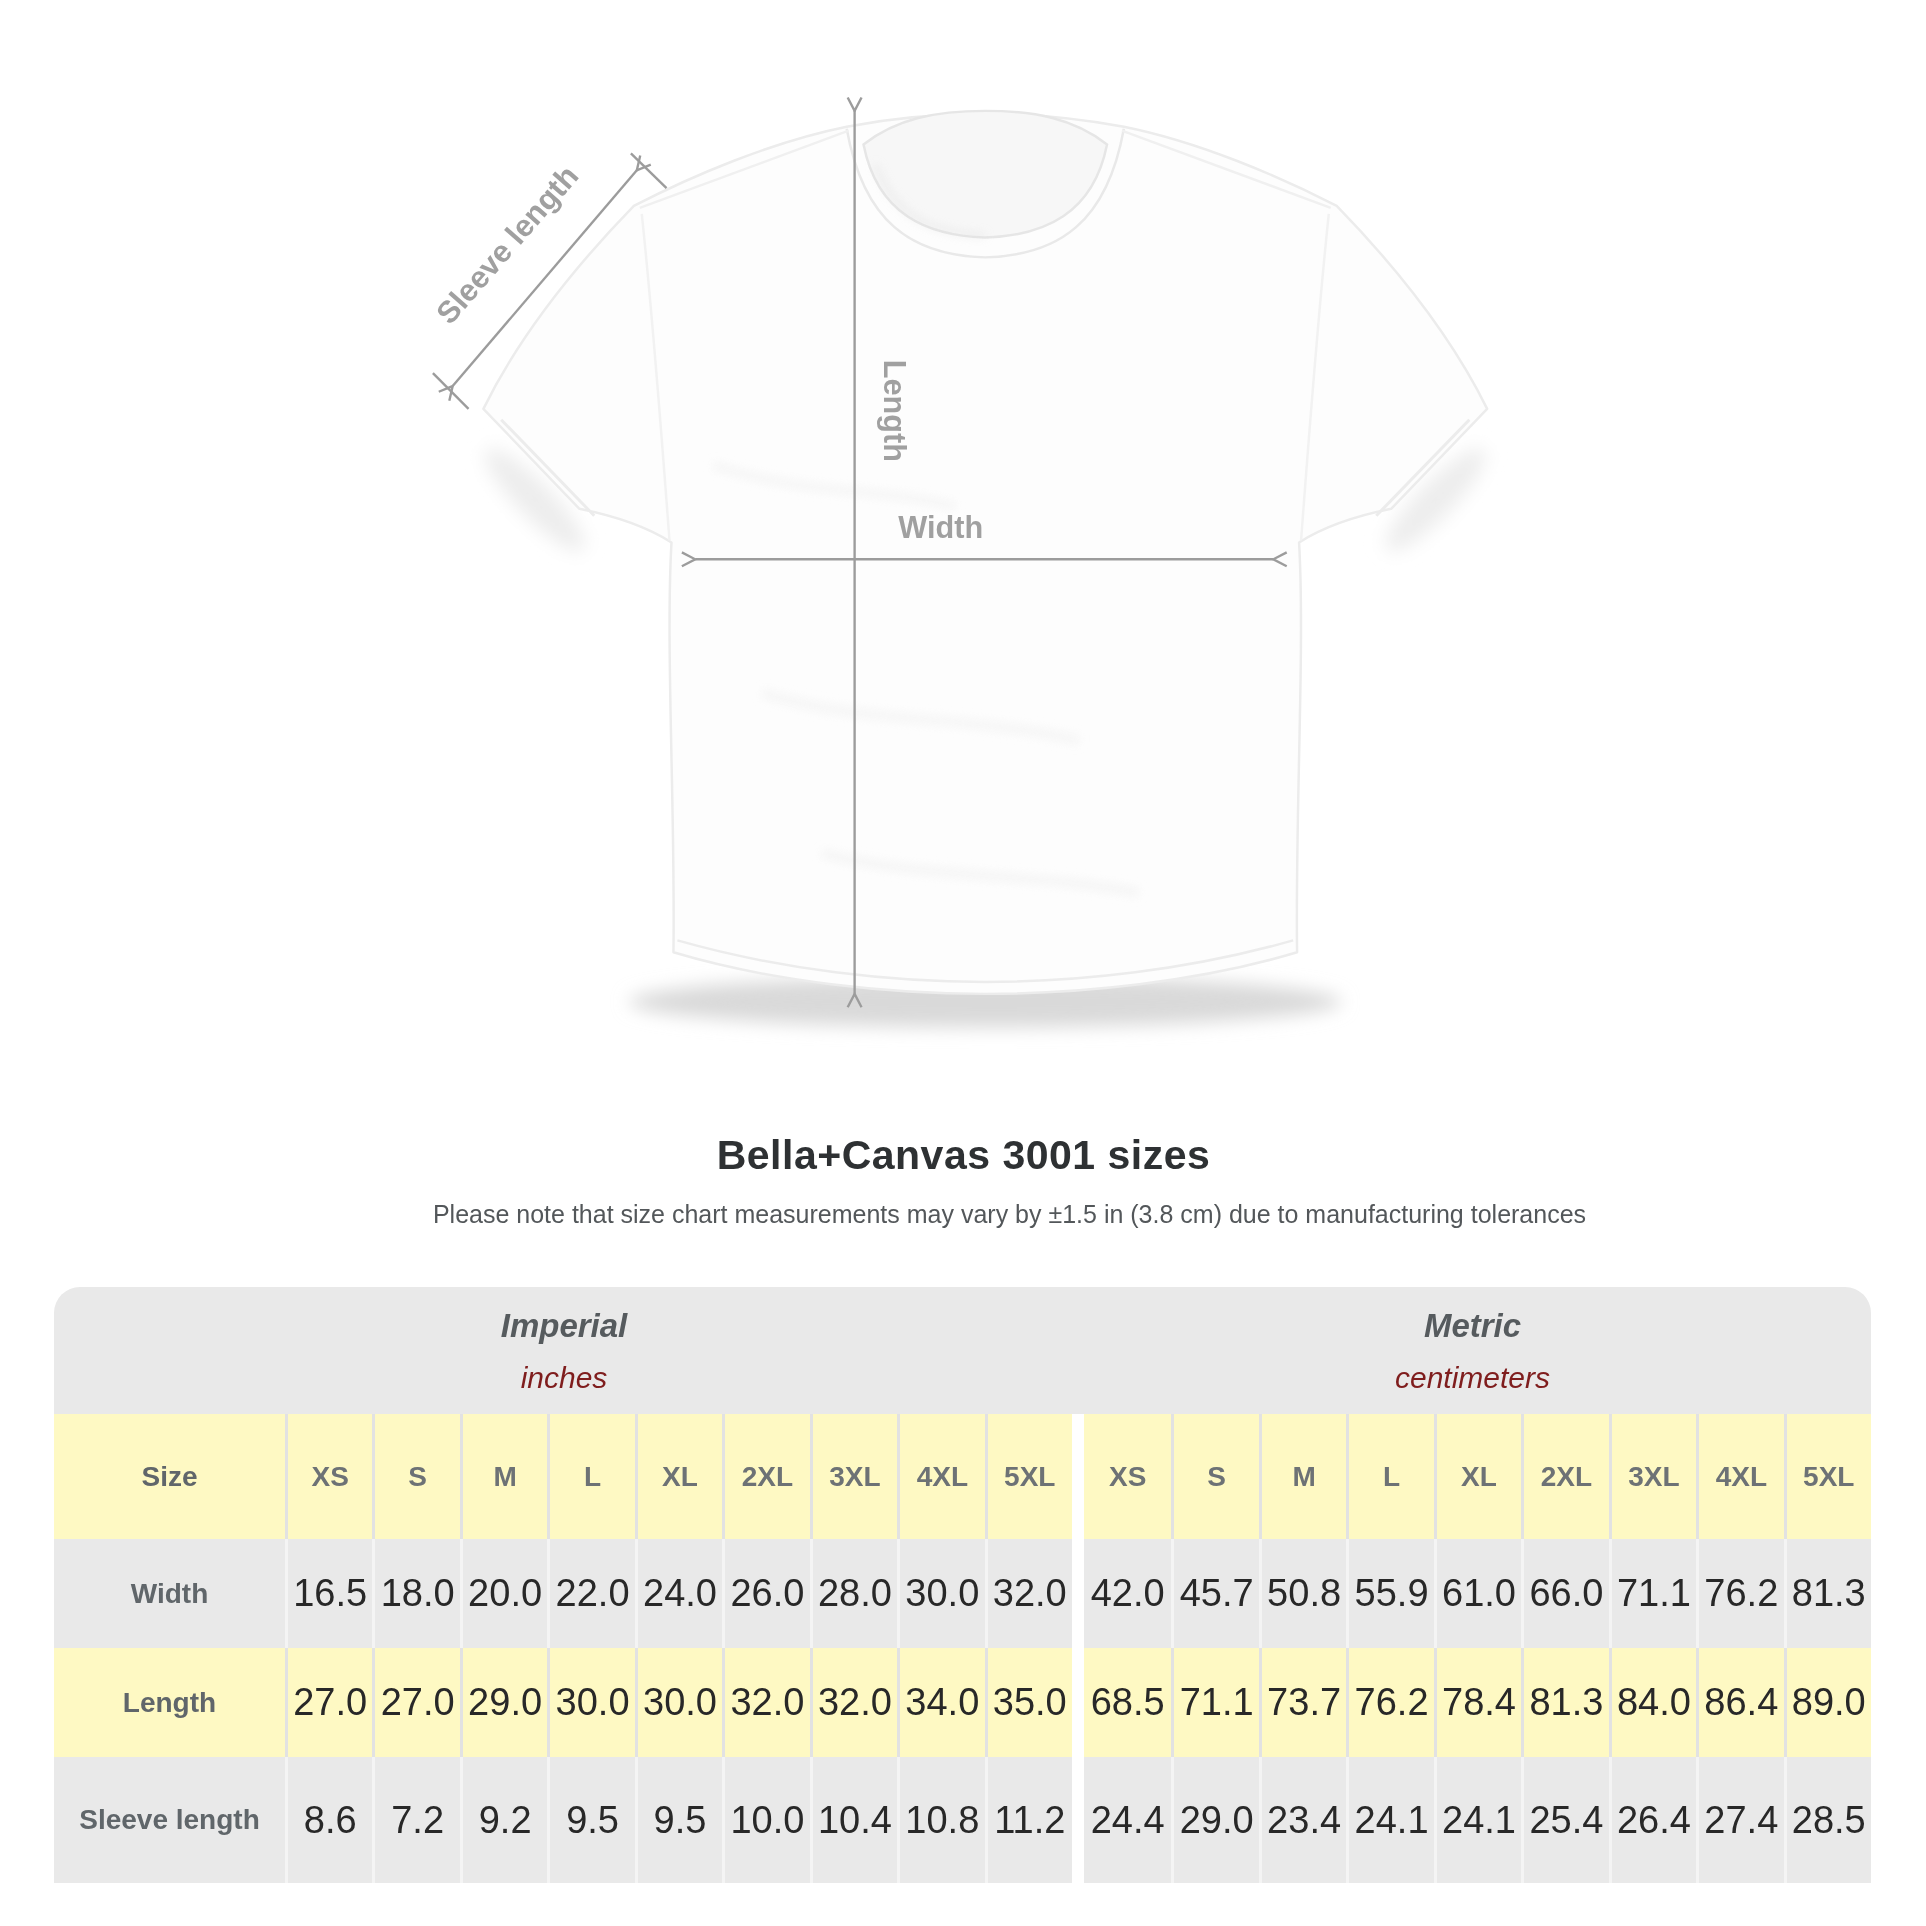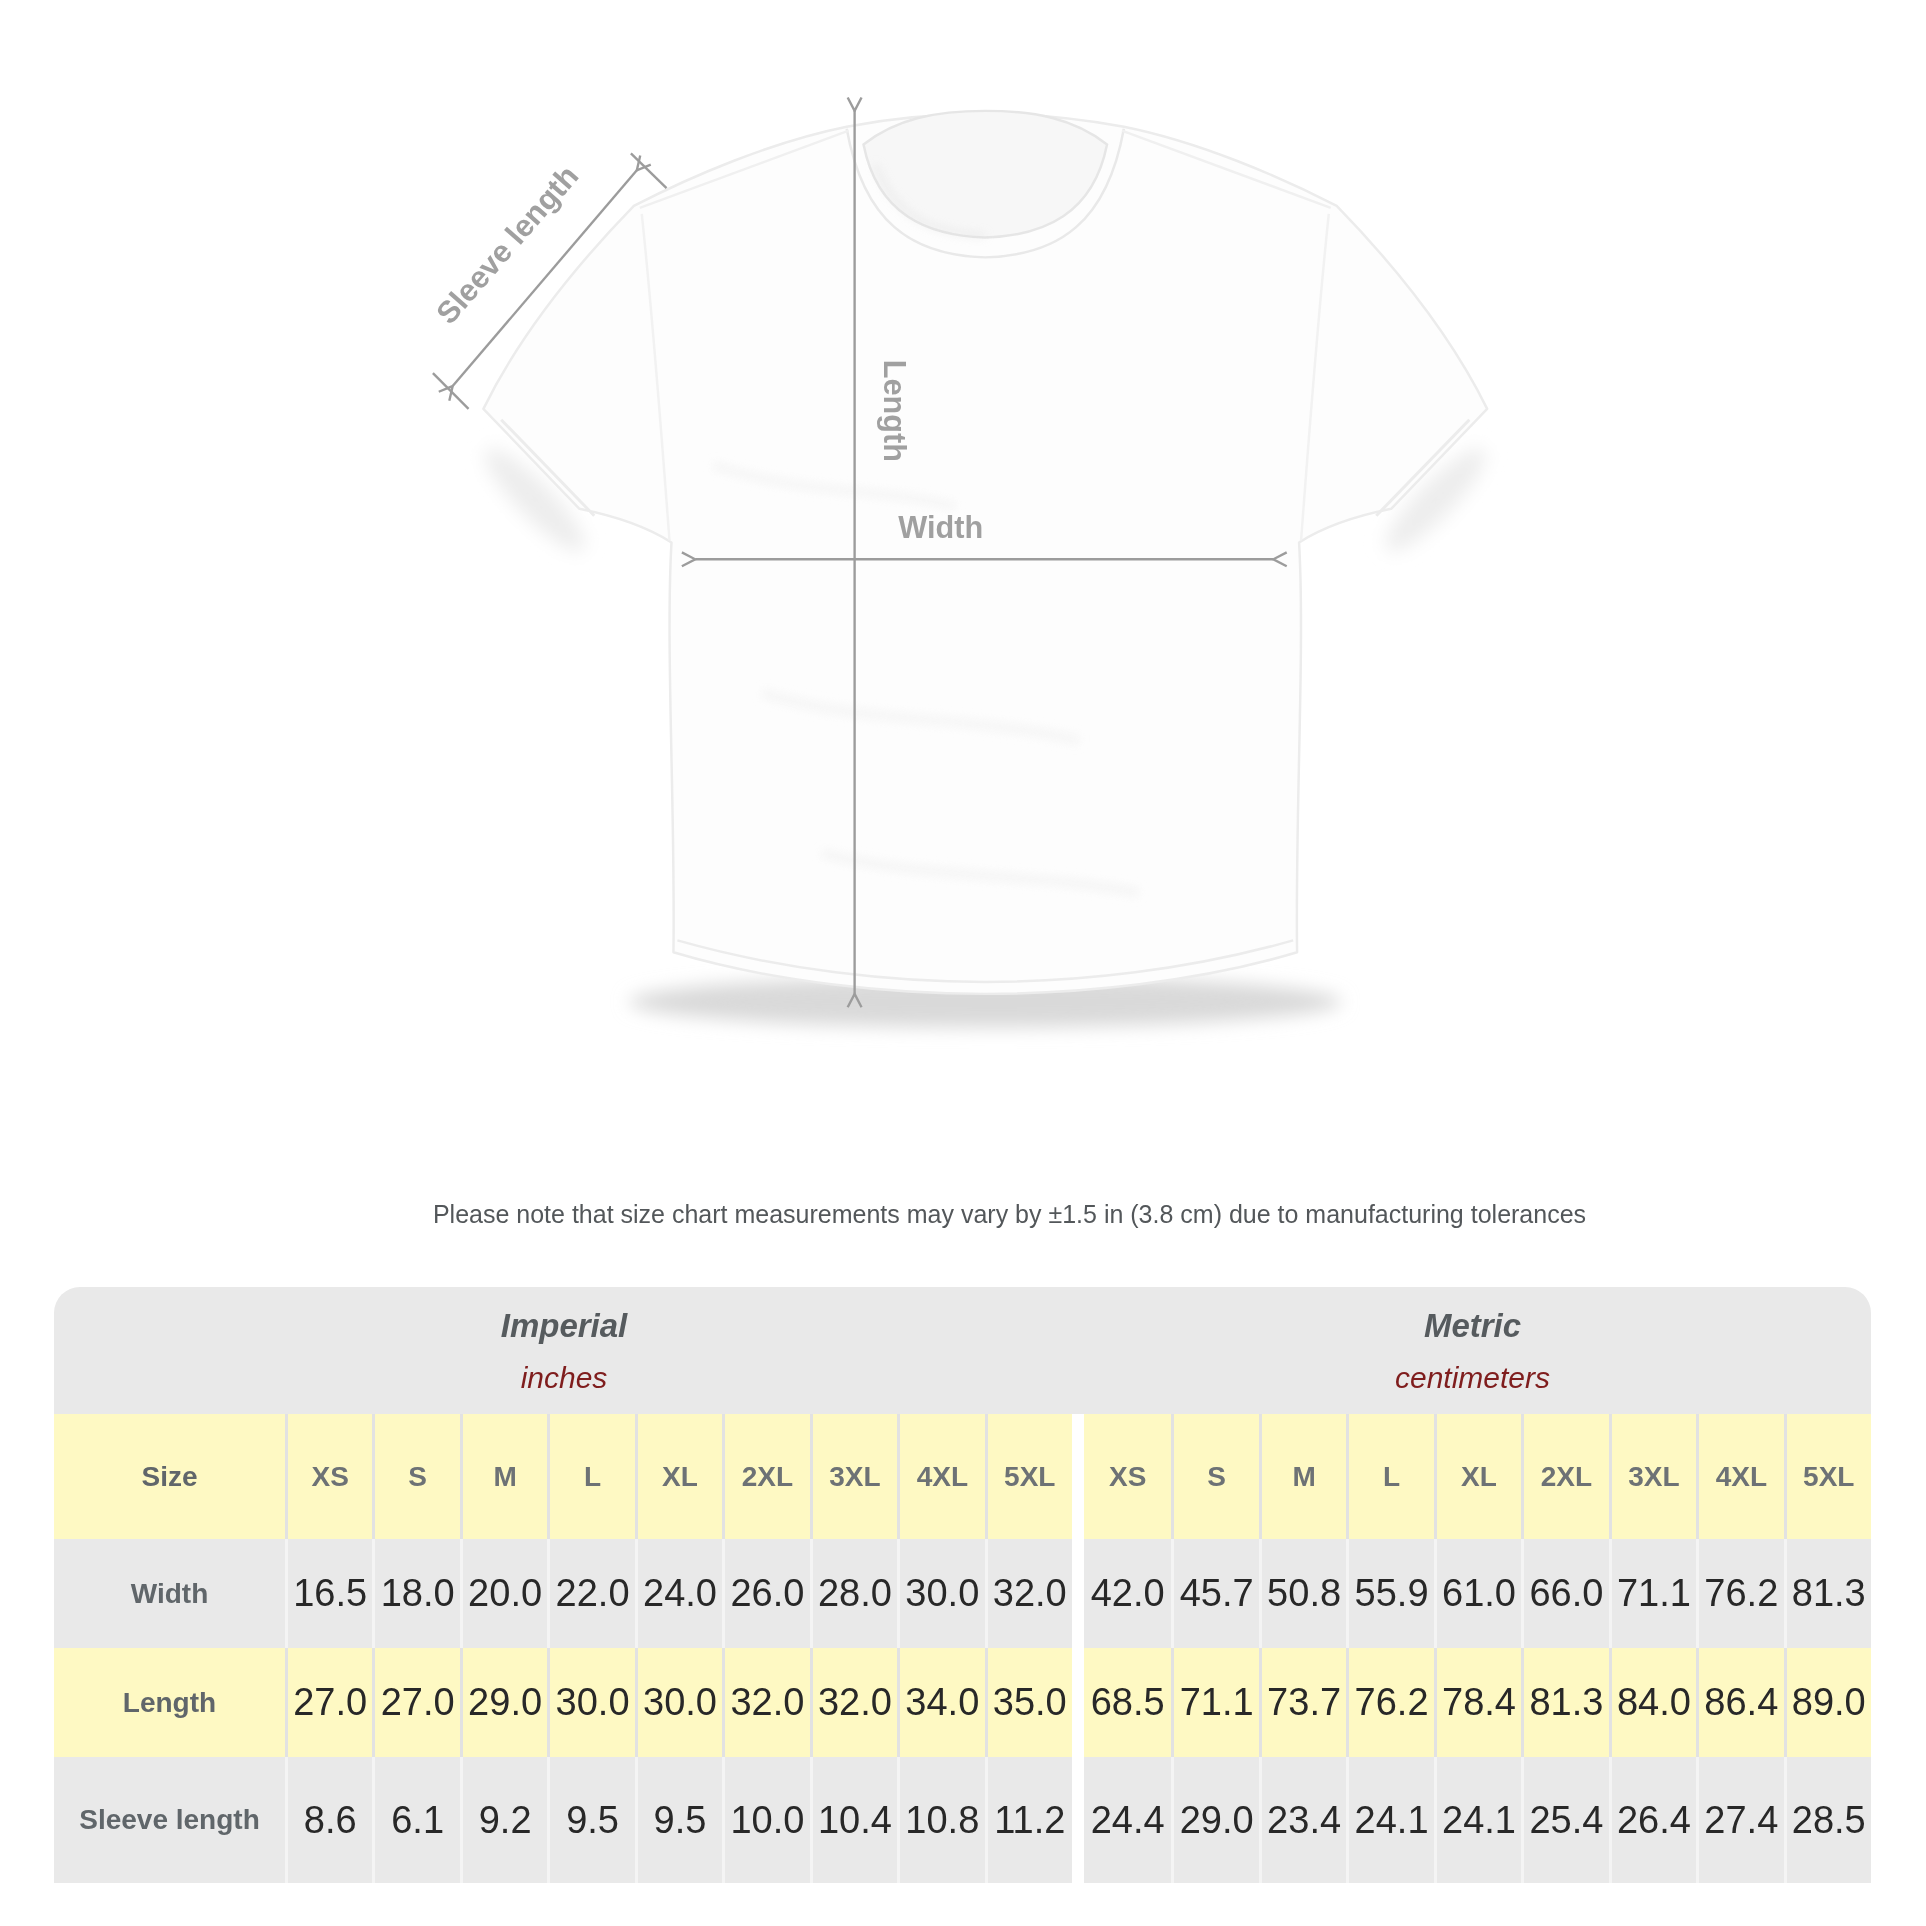--- a/index.html
+++ b/index.html
@@ -114,20 +114,21 @@
       <line x1="437" y1="377" x2="473" y2="413"></line>
     </g>
 
     <g font-family="Liberation Sans, sans-serif" font-size="31" font-weight="bold" fill="#a0a0a0" stroke="none">
       <text x="950" y="543" text-anchor="middle">Width</text>
       <text transform="translate(893,415) rotate(90)" text-anchor="middle">Length</text>
       <text transform="translate(520,254) rotate(-49)" text-anchor="middle">Sleeve length</text>
     </g>
   </svg>
 
+  <div class="chart-title">Bella+Canvas 3001 sizes</div>
   <div class="chart-subtitle">Please note that size chart measurements may vary by ±1.5 in (3.8 cm) due to manufacturing tolerances</div>
 
   <div class="size-table">
     <div class="band">
       <div class="half imperial">
         <div class="g-label">Imperial</div>
         <div class="g-unit">inches</div>
       </div>
       <div class="half metric">
         <div class="g-label">Metric</div>
@@ -197,21 +198,21 @@
           <div class="cell val">76.2</div>
           <div class="cell val">78.4</div>
           <div class="cell val">81.3</div>
           <div class="cell val">84.0</div>
           <div class="cell val">86.4</div>
           <div class="cell val">89.0</div>
         </div>
         <div class="trow r-gray row-last">
           <div class="cell lbl">Sleeve length</div>
           <div class="cell val">8.6</div>
-          <div class="cell val">6.1</div>
+          <div class="cell val">7.2</div>
           <div class="cell val">9.2</div>
           <div class="cell val">9.5</div>
           <div class="cell val">9.5</div>
           <div class="cell val">10.0</div>
           <div class="cell val">10.4</div>
           <div class="cell val">10.8</div>
           <div class="cell val">11.2</div>
           <div class="cell divider"></div>
           <div class="cell val">24.4</div>
           <div class="cell val">29.0</div>

